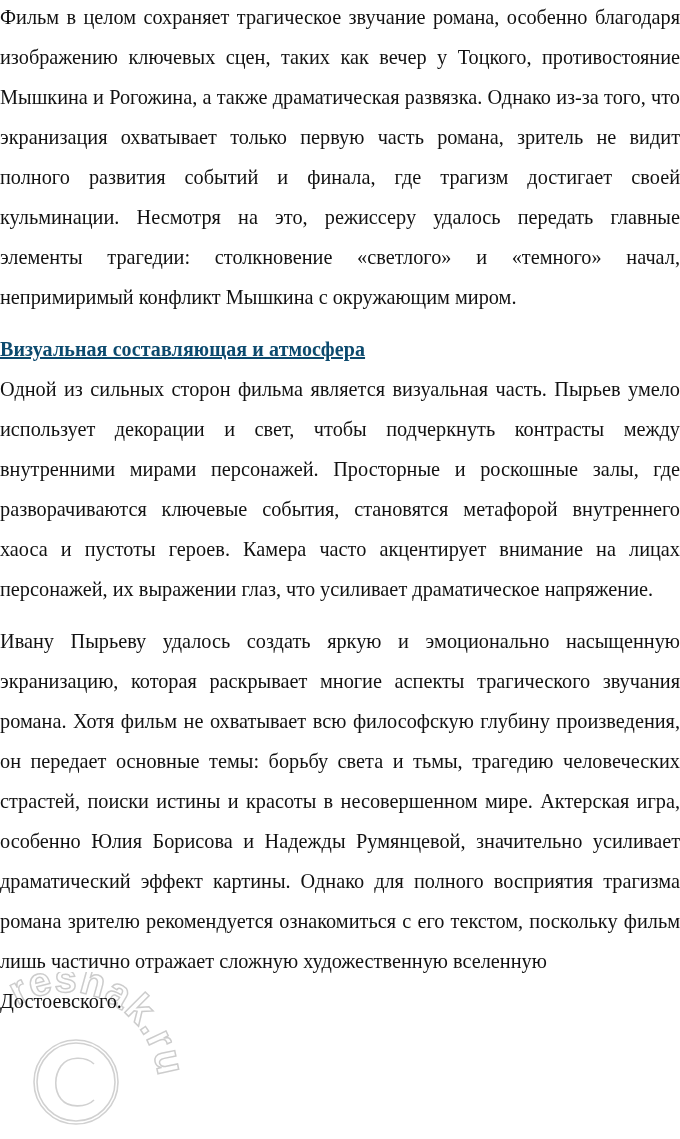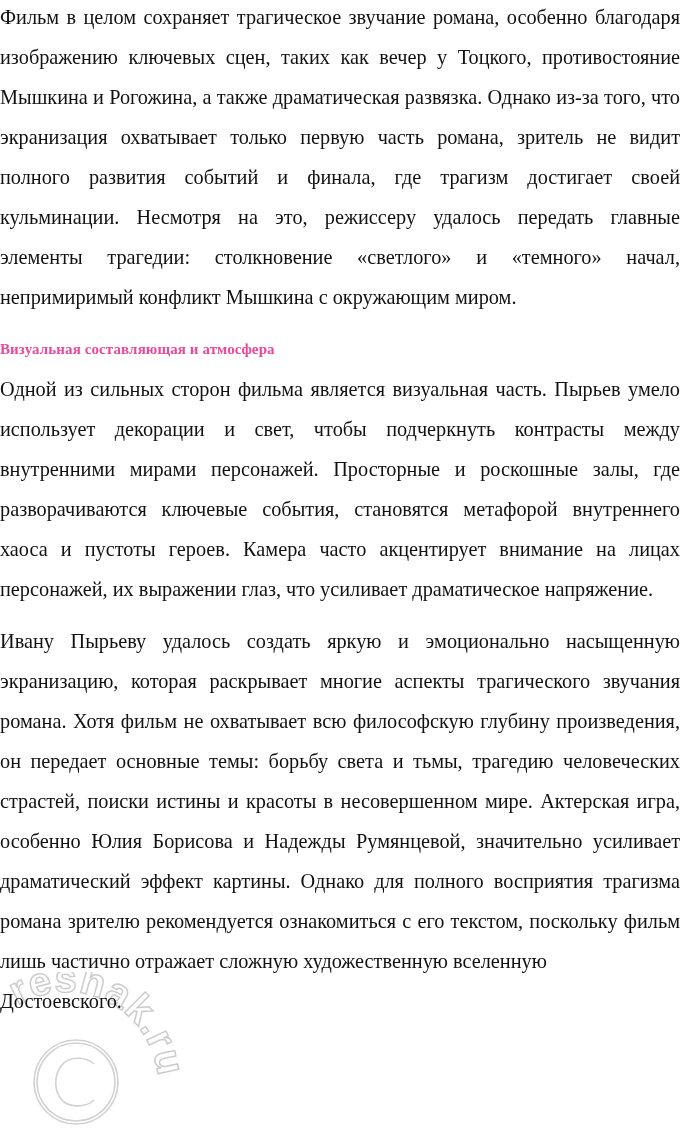--- a/index.html
+++ b/index.html
@@ -43,26 +43,27 @@
     text-justify: inter-word;
     -webkit-hyphens: none;
     hyphens: none;
     word-spacing: 0px;
     color: #111111;
   }
 
   h2.heading {
     margin: 0;
     padding: 0;
-    font-size: 15px;
+    font-size: 20px;
     line-height: 40px;
     font-weight: bold;
     text-align: left;
-    color: #ec4899;
+    color: #0c4a6e;
     letter-spacing: 0.1px;
+    text-decoration: underline;
   }
   .spacer-half { height: 12px; }
 
   
   #watermark {
     position: absolute;
     left: 8px;
     top: 972px;
     width: 175px;
     height: 175px;

